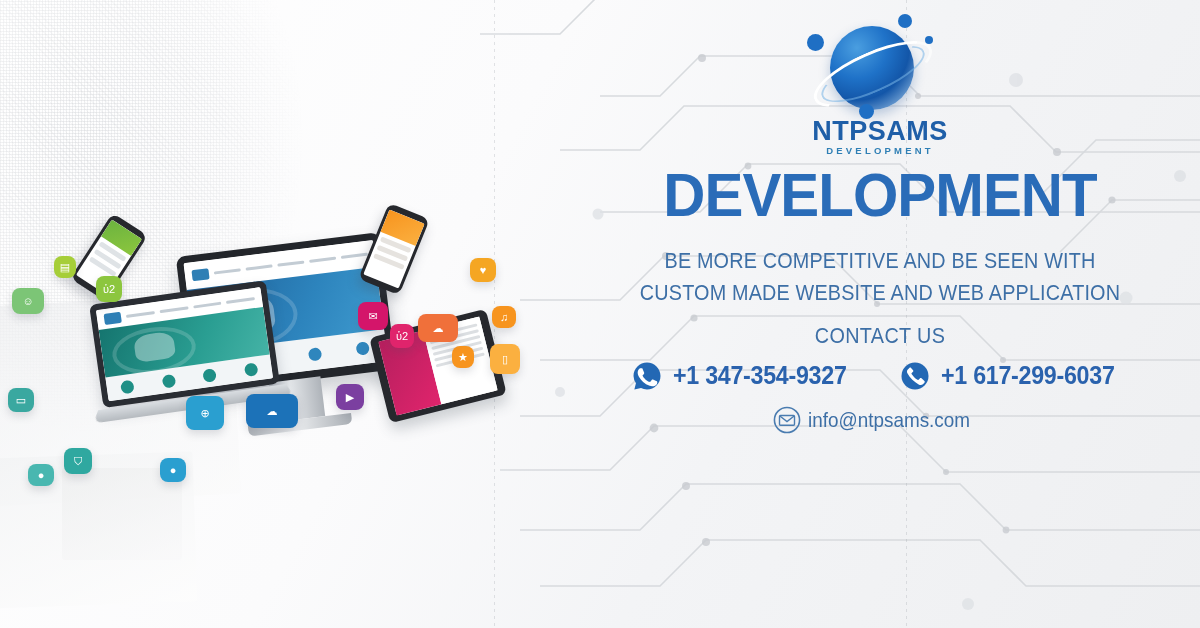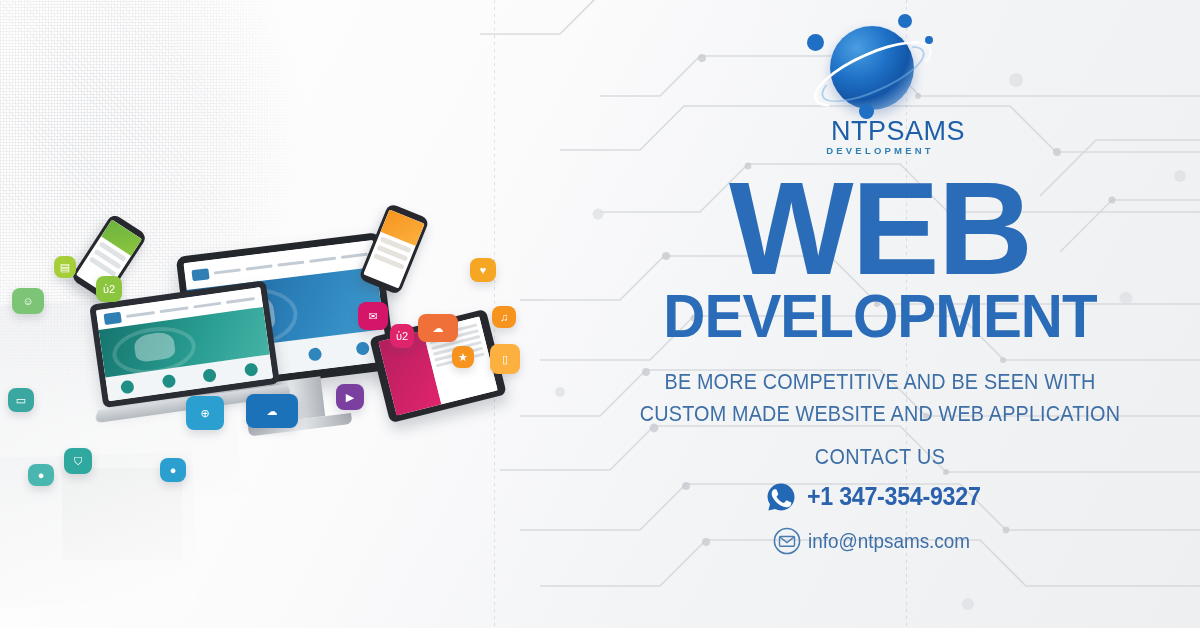--- a/index.html
+++ b/index.html
@@ -146,21 +146,21 @@
     border:2px solid rgba(120,180,230,.55); border-radius:50%;
     transform:rotate(-24deg); border-top-color:transparent;
   }
   .dot { position:absolute; border-radius:50%; background:#1f6fc4; }
   .d1 { left:12px; top:22px; width:17px; height:17px; }
   .d2 { left:103px; top:2px; width:14px; height:14px; }
   .d3 { left:130px; top:24px; width:8px; height:8px; }
   .d4 { left:64px; top:92px; width:15px; height:15px; }
   .logo-name {
     position:absolute; left:0; right:0; top:104px;
-    font-size:27px; font-weight:normal; letter-spacing:.5px; color:#1f5fa8;text-align:right;
+    font-size:27px; font-weight:bold; letter-spacing:.5px; color:#1f5fa8;
   }
   .logo-sub {
     position:absolute; left:0; right:0; top:133px;
     font-size:9.5px; letter-spacing:3.2px; color:#2f7fb5; font-weight:bold;
   }
 
   .h1 {
     font-size:132px; line-height:.84; font-weight:bold; letter-spacing:-2px;
     color:#2a6cb8; margin-top:10px;
   }
@@ -364,38 +364,44 @@
       <span class="ring2"></span>
       <span class="ring"></span>
       <span class="dot d1"></span>
       <span class="dot d2"></span>
       <span class="dot d3"></span>
       <span class="dot d4"></span>
       <div class="logo-name">NTPSAMS</div>
       <div class="logo-sub">DEVELOPMENT</div>
     </div>
 
-    <div class="h1">WEB</div>
     <div class="h2">DEVELOPMENT</div>
 
     <div class="tag">
       <div>BE MORE COMPETITIVE AND BE SEEN WITH</div>
       <div>CUSTOM MADE WEBSITE AND WEB APPLICATION</div>
     </div>
 
     <div class="contact-label">CONTACT US</div>
 
     <div class="phones">
       <div class="pitem">
         <svg class="ico" viewBox="0 0 32 32">
           <path d="M16 1.6c7.9 0 14.4 6.5 14.4 14.4S23.9 30.4 16 30.4c-2.3 0-4.5-.55-6.4-1.5l-7.1 1.6 1.7-6.8A14.3 14.3 0 0 1 1.6 16C1.6 8.1 8.1 1.6 16 1.6z" fill="#2368b4"></path>
           <path d="M11.4 8.6c-.4-.9-.8-.9-1.2-.9h-1c-.35 0-.9.13-1.37.65-.47.52-1.8 1.75-1.8 4.27s1.84 4.95 2.1 5.3c.26.34 3.56 5.7 8.8 7.76 4.35 1.7 5.24 1.37 6.18 1.28.94-.08 3.05-1.24 3.48-2.45.43-1.2.43-2.24.3-2.45-.13-.22-.47-.35-1-.6-.52-.26-3.05-1.5-3.52-1.67-.47-.17-.82-.26-1.16.26-.34.52-1.33 1.67-1.63 2.02-.3.34-.6.39-1.12.13-.52-.26-2.18-.8-4.16-2.56-1.54-1.37-2.58-3.06-2.88-3.58-.3-.52-.03-.8.23-1.06.23-.23.52-.6.78-.9.26-.3.34-.52.52-.86.17-.35.09-.65-.04-.9-.13-.26-1.14-2.8-1.57-3.8z" fill="#ffffff"></path>
         </svg>
         <span class="pnum">+1 347-354-9327</span>
       </div>
+      <div class="pitem">
+        <svg class="ico" viewBox="0 0 32 32">
+          <circle cx="16" cy="16" r="14.4" fill="#2368b4"></circle>
+          <path d="M11.8 7.4c-.5-.55-1.3-.5-1.85.03l-1.6 1.55c-1.1 1.06-1.2 2.8-.3 4.45 1.25 2.3 3 4.55 5.1 6.6 2.1 2.05 4.4 3.75 6.75 4.95 1.7.87 3.45.73 4.5-.3l1.6-1.55c.54-.52.6-1.3.04-1.8l-3.1-2.8c-.5-.45-1.3-.4-1.8.1l-1.35 1.3c-.3.3-.8.37-1.15.15-1.2-.73-2.4-1.66-3.5-2.73-1.1-1.07-2.05-2.24-2.8-3.4-.22-.35-.15-.83.15-1.13l1.35-1.3c.5-.5.56-1.27.1-1.77l-2.14-2.35z" fill="#ffffff"></path>
+        </svg>
+        <span class="pnum">+1 617-299-6037</span>
+      </div>
     </div>
 
     <div class="mailrow">
       <svg class="ico" viewBox="0 0 32 32">
         <circle cx="16" cy="16" r="13.4" fill="none" stroke="#4a7cb0" stroke-width="1.7"></circle>
         <rect x="8" y="11.2" width="16" height="10.4" rx="1" fill="none" stroke="#4a7cb0" stroke-width="1.5"></rect>
         <path d="M8.4 11.8 16 17.6l7.6-5.8" fill="none" stroke="#4a7cb0" stroke-width="1.5"></path>
       </svg>
       <span class="mailtxt">info@ntpsams.com</span>
     </div>

